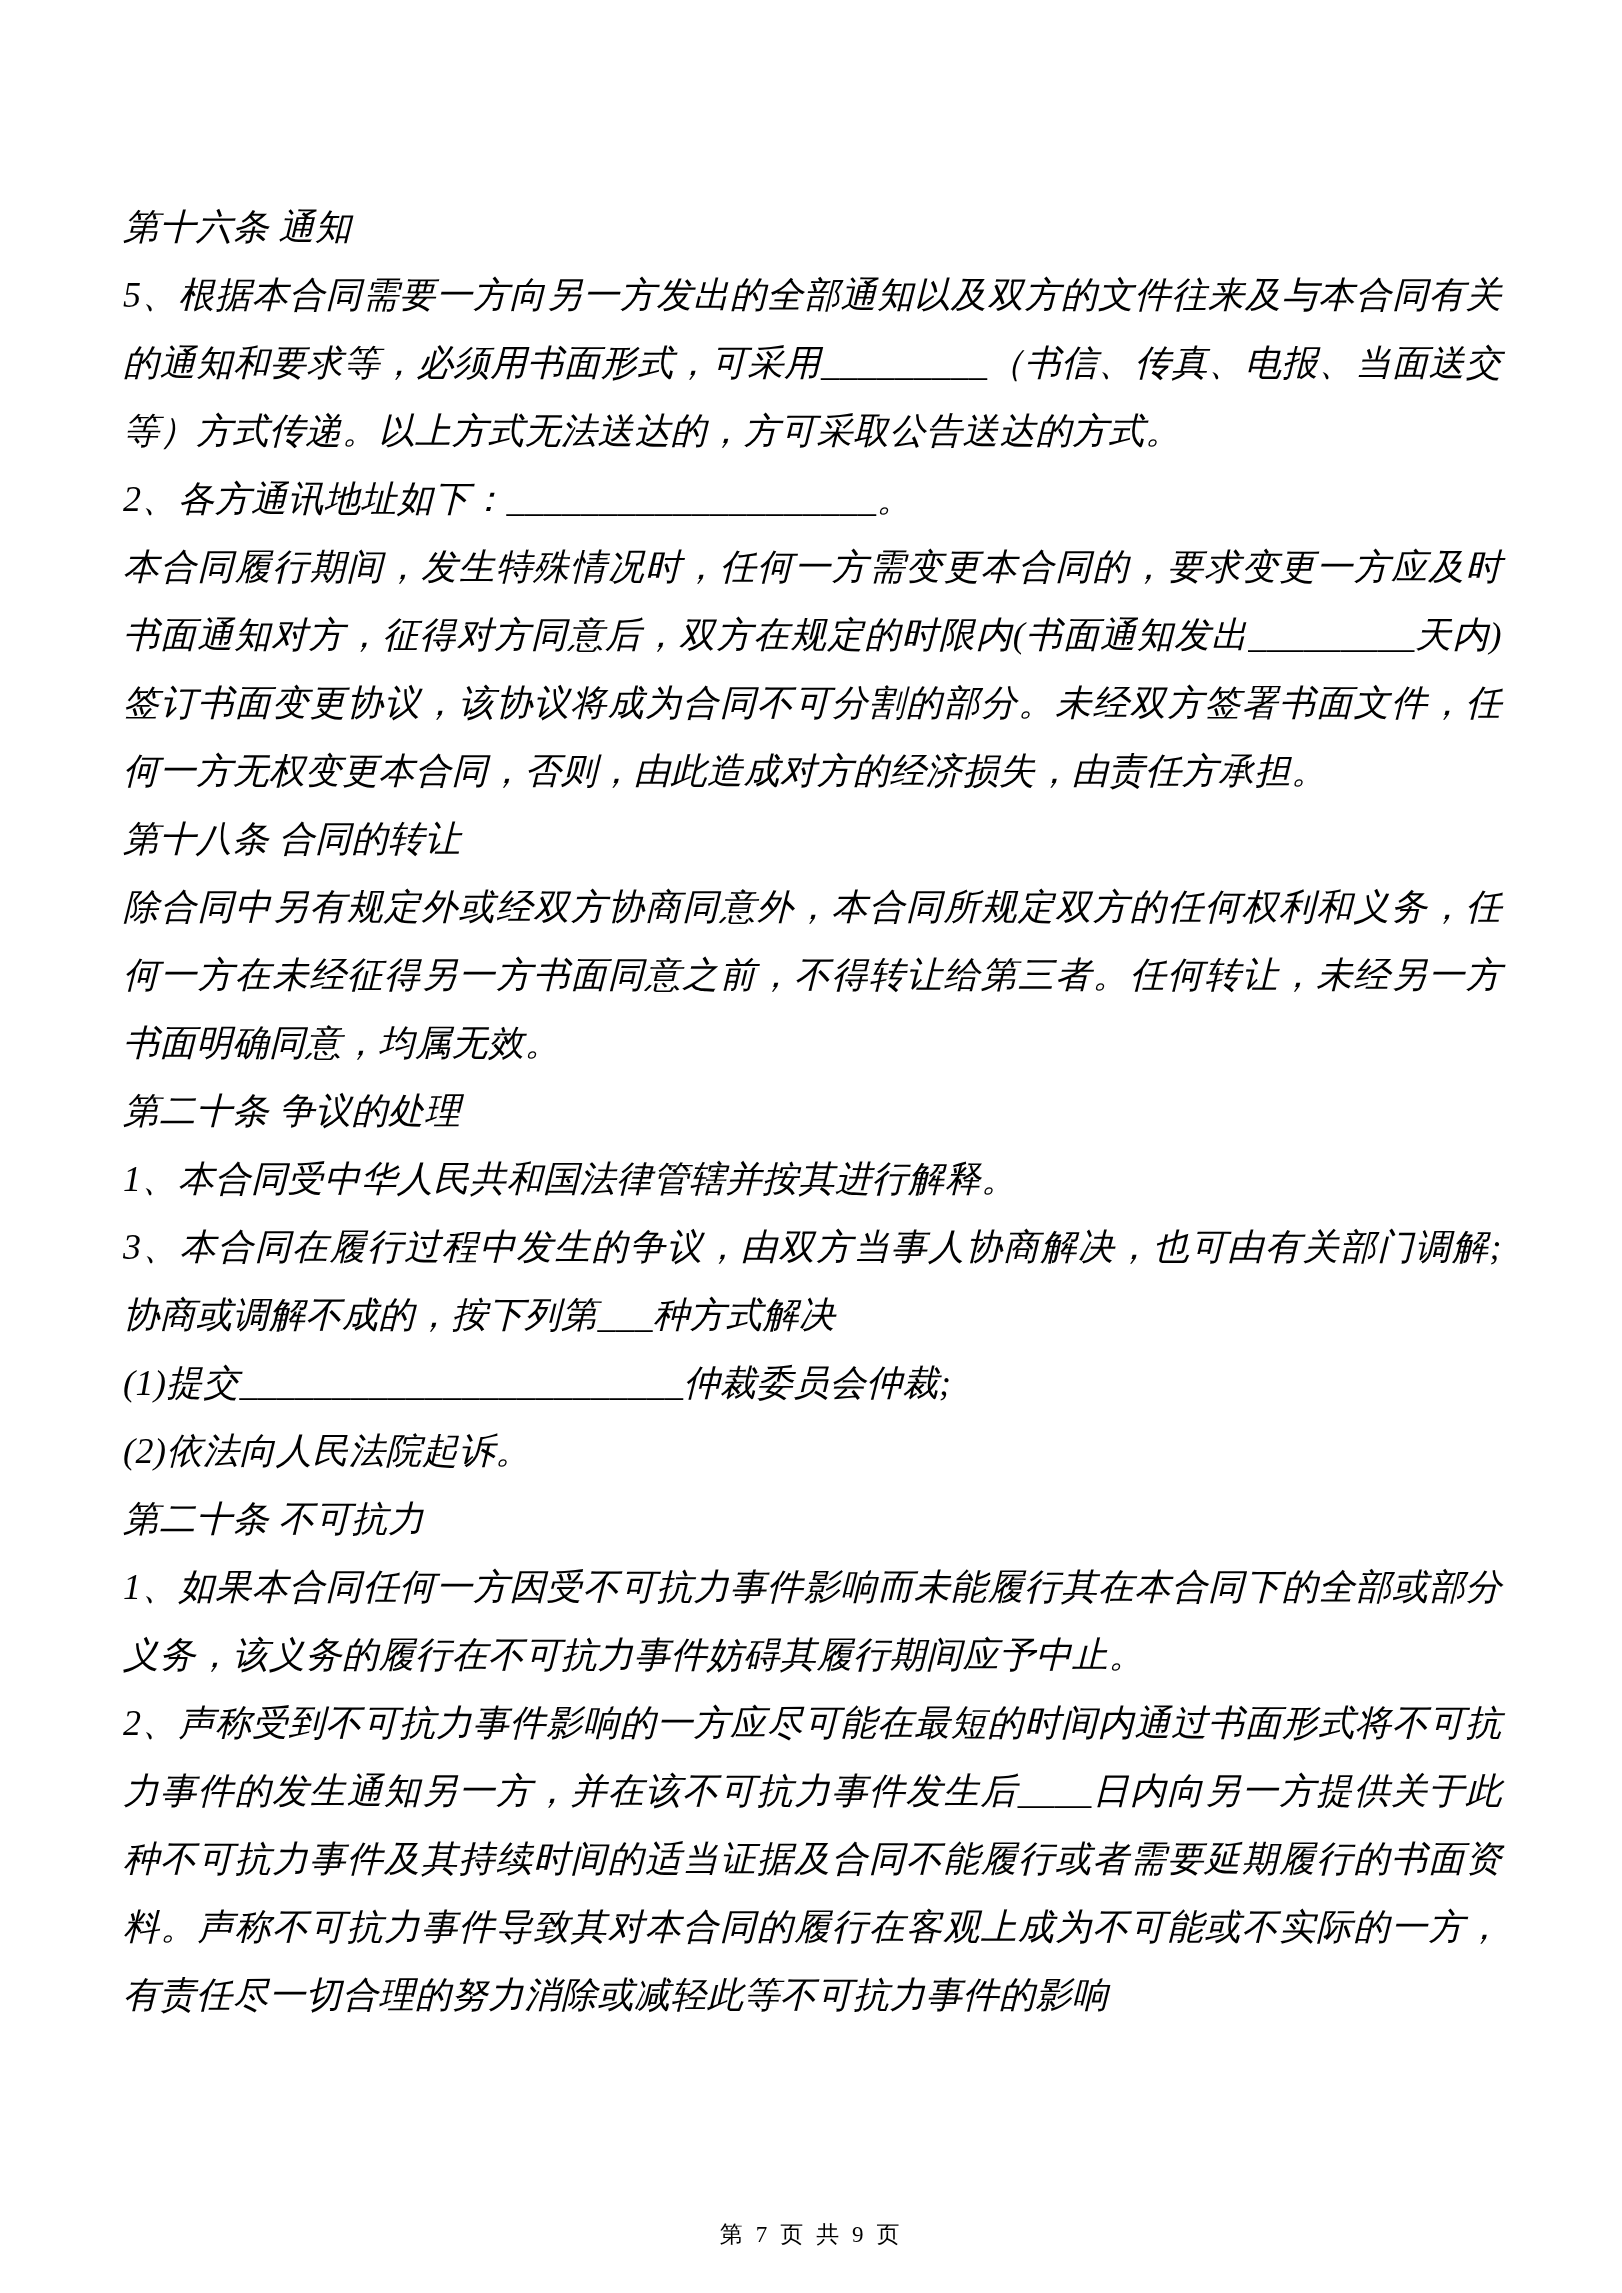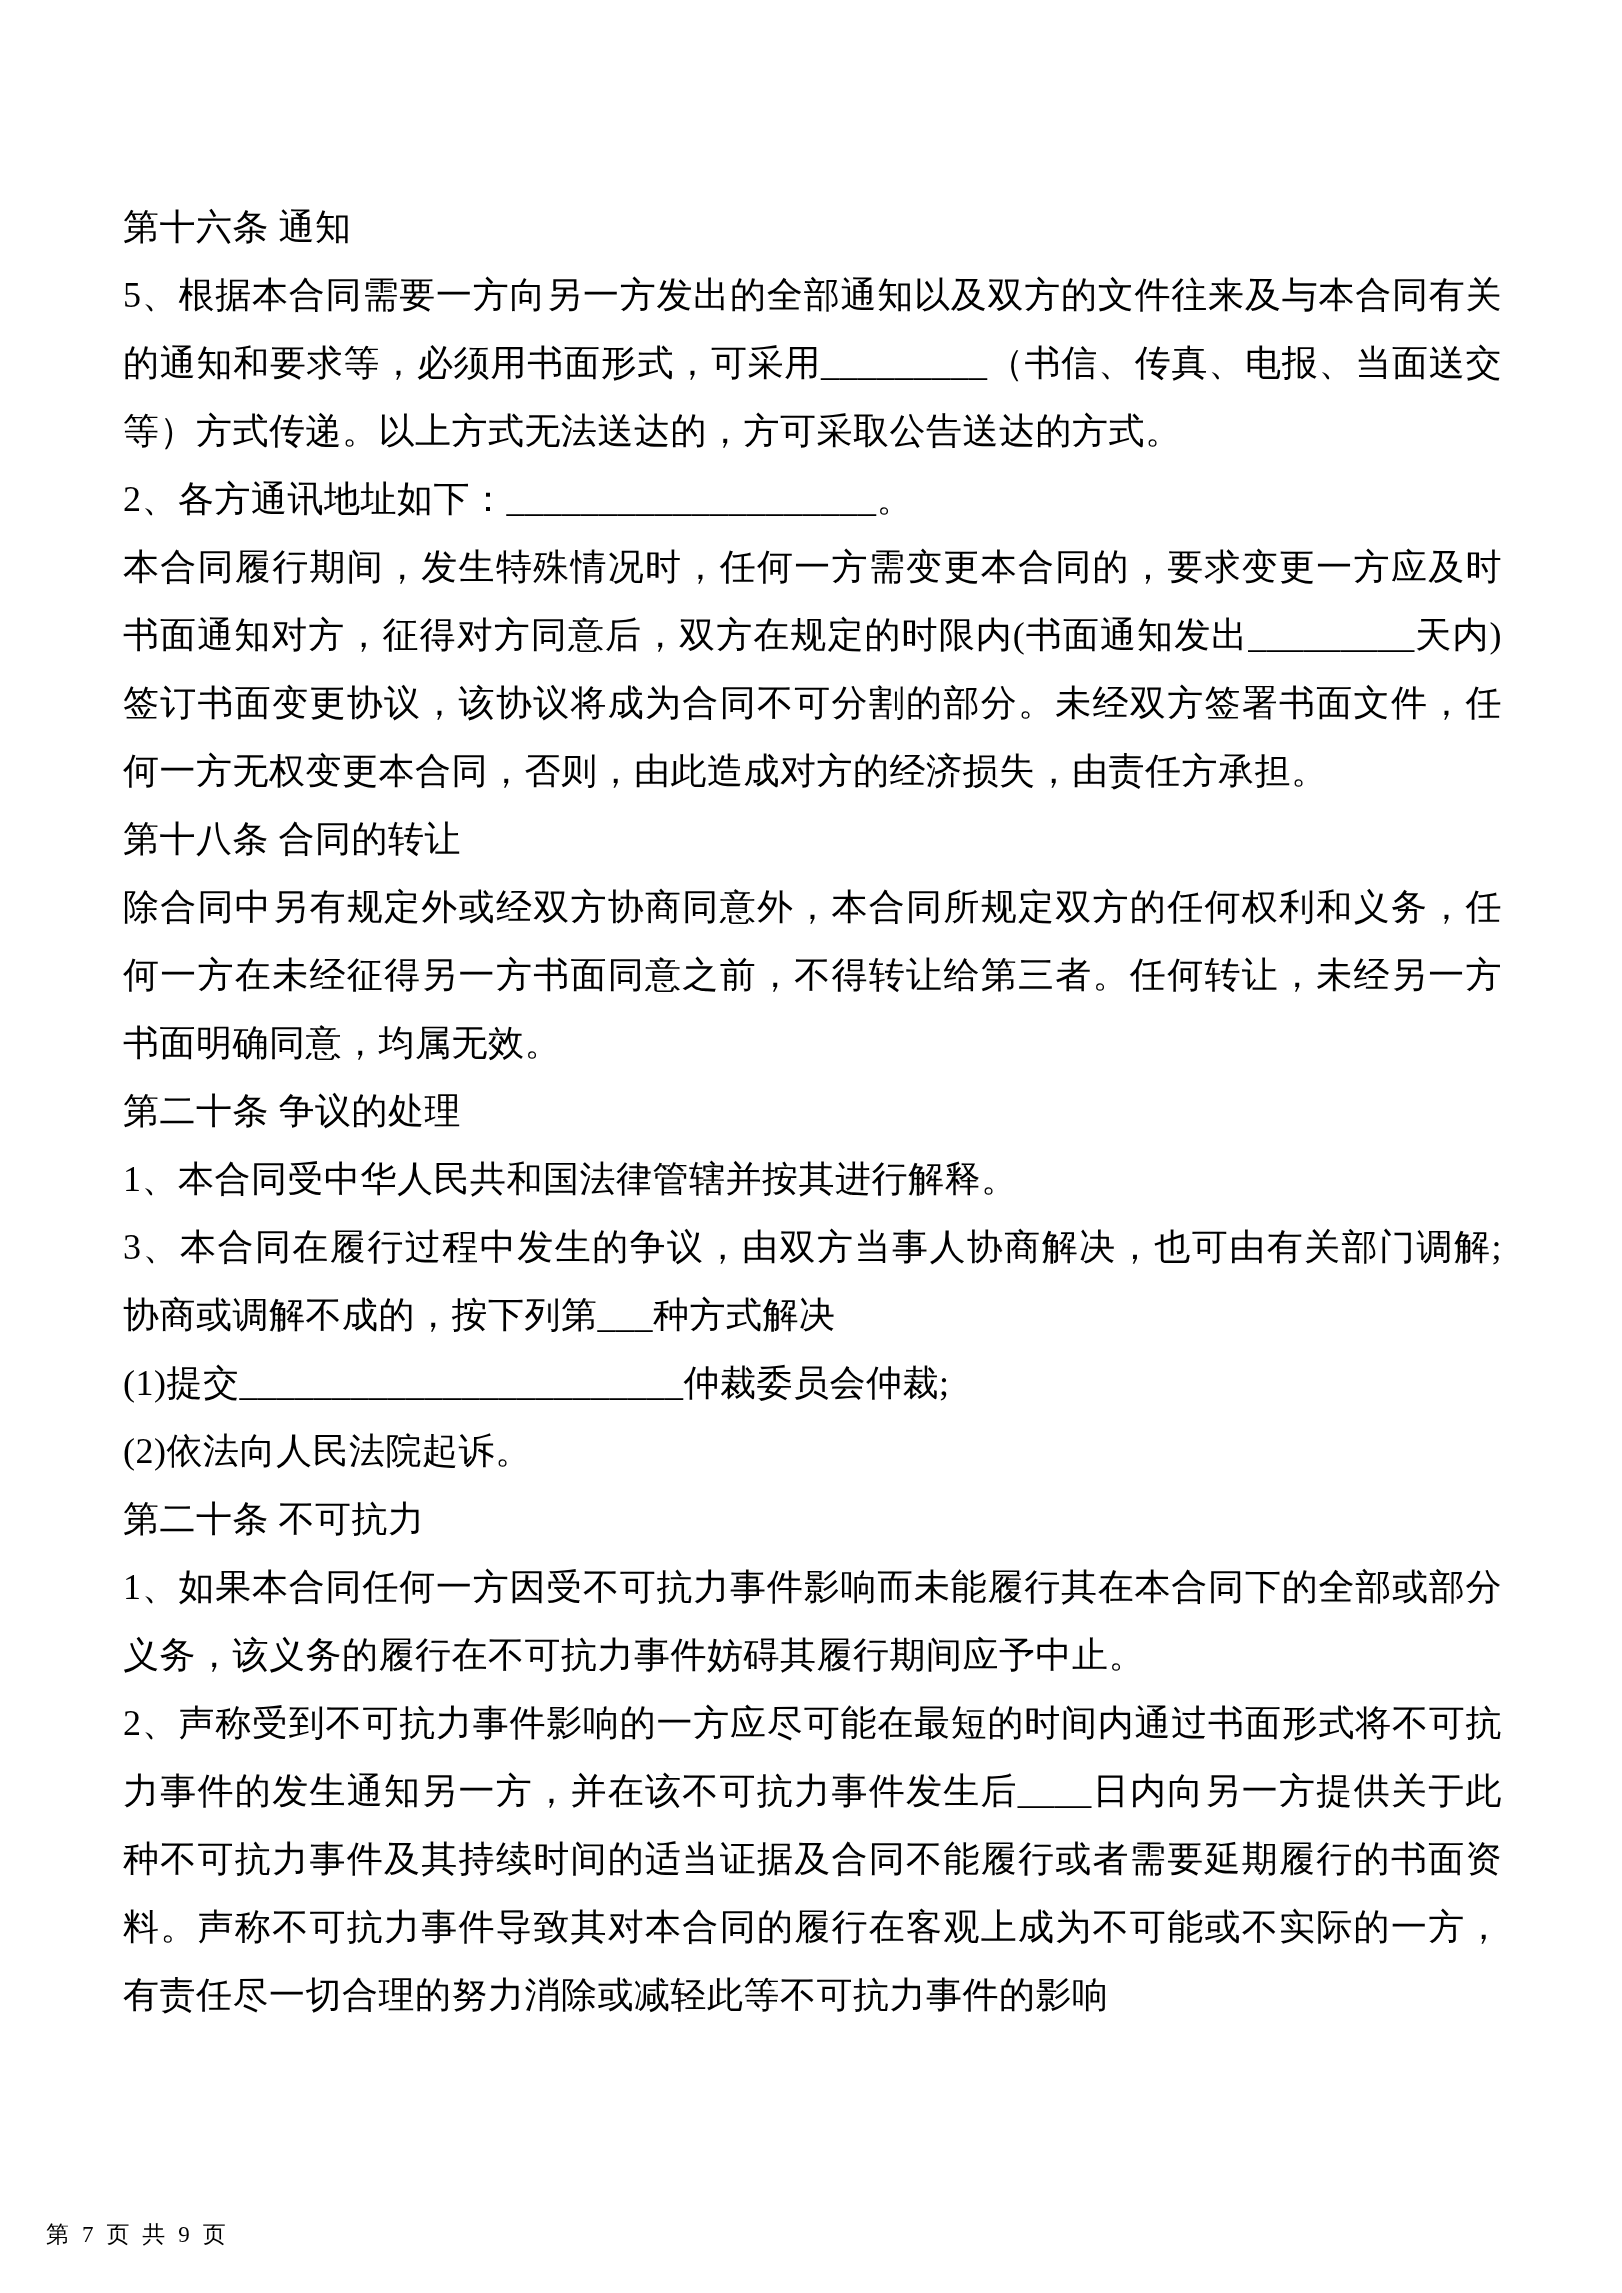--- a/index.html
+++ b/index.html
@@ -14,42 +14,43 @@
     background: #ffffff;
     overflow: hidden;
     font-family: "Liberation Serif", "DejaVu Serif", serif;
     color: #000000;
   }
   .contract-body {
     position: absolute;
     left: 123px;
     right: 121px;
     top: 193px;
+    font-style: italic;
   }
   .block {
     margin: 0;
     font-size: 36px;
     line-height: 68px;
     text-align: justify;
     text-justify: inter-ideograph;
     word-break: break-all;
     letter-spacing: 0.5px;
   }
   .block.heading {
     text-align: left;
   }
   .page-footer {
     position: absolute;
     left: 0;
     right: 0;
     bottom: 44px;
+    text-align: center;
     font-size: 23px;
     letter-spacing: 3.6px;
     color: #000000;
-    padding-left: 46px;
   }
 </style>
 </head>
 <body>
 
 <div class="page">
   <div class="contract-body">
       <div class="block heading">第十六条 通知</div>
       <div class="block para">5、根据本合同需要一方向另一方发出的全部通知以及双方的文件往来及与本合同有关的通知和要求等，必须用书面形式，可采用_________（书信、传真、电报、当面送交等）方式传递。以上方式无法送达的，方可采取公告送达的方式。</div>
       <div class="block para">2、各方通讯地址如下：____________________。</div>

